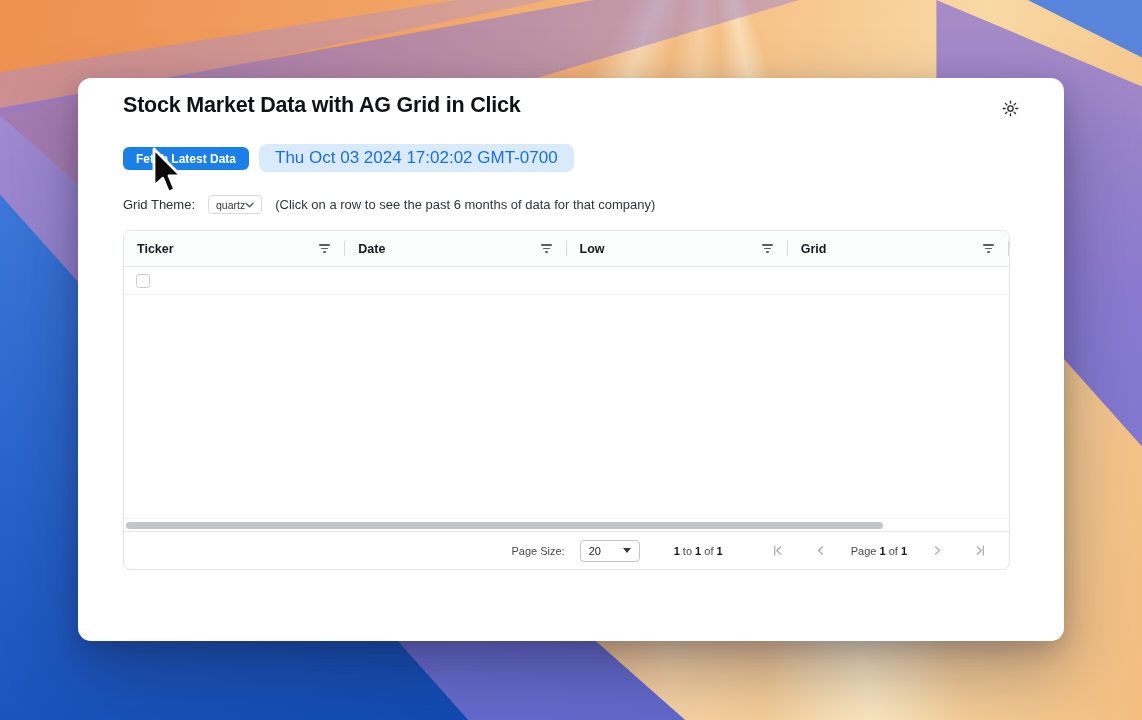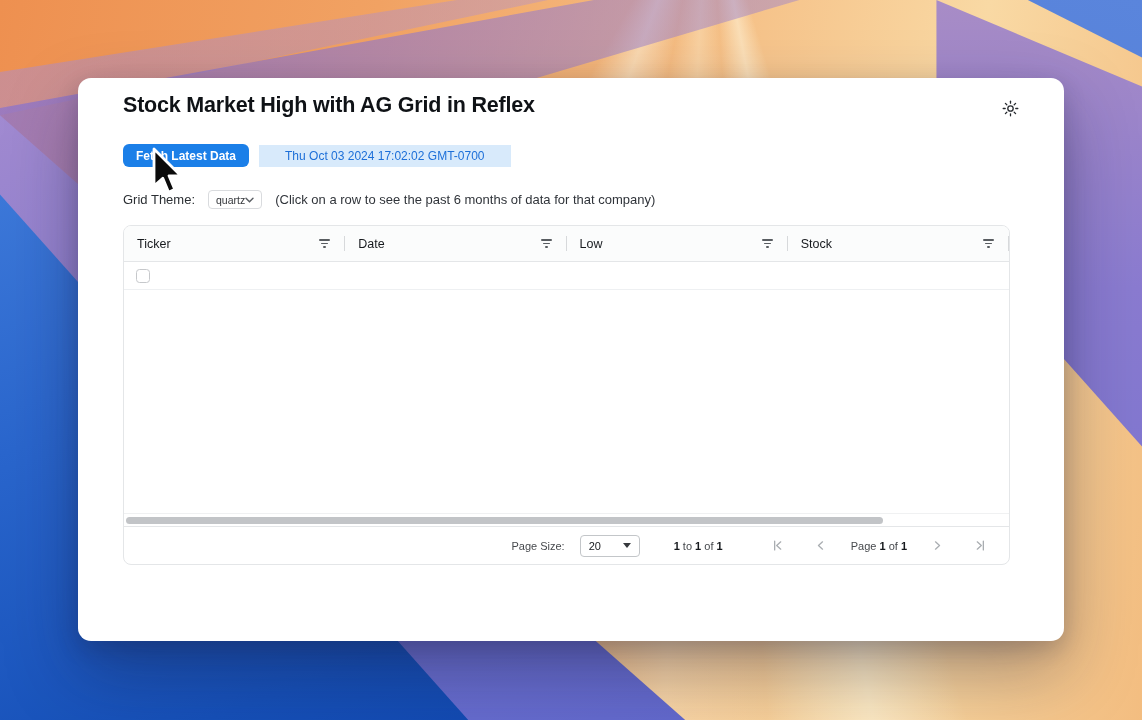--- a/index.html
+++ b/index.html
@@ -45,36 +45,36 @@
       box-shadow:0 30px 70px rgba(20,20,50,.35), 0 8px 22px rgba(20,20,50,.18);
       padding:0 54px 0 45px; }
 
   .card-header { display:flex; align-items:flex-start; justify-content:space-between; padding-top:15px; }
   .page-title { font-size:21.5px; font-weight:700; letter-spacing:-.2px; color:#0f1216; }
   .theme-toggle { background:none; border:none; cursor:pointer; padding:4px; margin:3px -13px 0 0; line-height:0; }
 
   .toolbar { display:flex; align-items:center; gap:10px; margin-top:23px; }
   .fetch-btn { background:var(--accent); color:#fff; border:none; border-radius:6px;
       font-family:inherit; font-size:12px; font-weight:600; padding:5px 13px; height:23px; cursor:pointer; }
-  .timestamp-badge { background:var(--badge-bg); color:var(--badge-text); font-size:12px;
-      padding:4px 26px; border-radius:0; white-space:nowrap; }
+  .timestamp-badge { background:var(--badge-bg); color:var(--badge-text); font-size:17px;
+      padding:4px 16px; border-radius:8px; white-space:nowrap; }
 
   .theme-row { display:flex; align-items:center; margin-top:23px; font-size:13px; color:#2b2f33; }
   .theme-select { display:inline-flex; align-items:center; margin-left:13px;
       border:1px solid #d9dbde; border-radius:4px; background:#fff; padding:2px 7px;
       font-size:10.5px; color:#33363a; height:19px; cursor:pointer; }
   .hint { margin-left:13px; color:#30343a; }
 
   
   .grid { margin-top:16px; height:340px; border:1px solid var(--grid-border); border-radius:8px;
       display:flex; flex-direction:column; overflow:hidden; background:#fff;
       font-size:12.5px; color:var(--text-primary); }
   .grid-header { display:flex; height:36px; background:#fbfcfc; border-bottom:1px solid var(--grid-border); flex:0 0 auto; }
   .hcell { flex:1 1 0; display:flex; align-items:center; padding:0 0 0 13px; position:relative; min-width:0; }
-  .hcell .label { font-weight:400; flex:1 1 auto; }
+  .hcell .label { font-weight:700; flex:1 1 auto; }
   .filter-icon { display:flex; flex-direction:column; align-items:center; gap:2px; margin-right:14px; cursor:pointer; }
   .filter-icon i { display:block; height:1.5px; background:var(--icon-gray); border-radius:1px; }
   .filter-icon i:nth-child(1){ width:11px; } .filter-icon i:nth-child(2){ width:7px; } .filter-icon i:nth-child(3){ width:3px; }
   .col-sep { width:1px; height:15px; background:#d7d9db; align-self:center; }
 
   .grid-row { height:28px; border-bottom:1px solid var(--row-border); display:flex; align-items:center; padding-left:12px; flex:0 0 auto; }
   .checkbox { width:14px; height:14px; border:1.5px solid #c6c8cb; border-radius:3.5px; background:#fff; cursor:pointer; }
 
   .grid-body { flex:1 1 auto; background:#fff; }
 
@@ -105,21 +105,21 @@
 <div class="wp wp-streak-a"></div>
 <div class="wp wp-streak-b"></div>
 <div class="wp wp-left-purple"></div>
 <div class="wp wp-left-blue"></div>
 <div class="wp wp-right-purple"></div>
 <div class="wp wp-tr-blue"></div>
 
 <div class="card">
 
   <div class="card-header">
-    <h1 class="page-title">Stock Market High with AG Grid in Reflex</h1>
+    <h1 class="page-title">Stock Market Data with AG Grid in Click</h1>
     <button class="theme-toggle">
       <svg width="17" height="17" viewBox="0 0 17 17" fill="none" stroke="#26292e" stroke-width="1.3" stroke-linecap="round">
         <circle cx="8.5" cy="8.5" r="2.7"></circle>
         <line x1="8.5" y1="1.2" x2="8.5" y2="3.2"></line>
           <line x1="8.5" y1="13.8" x2="8.5" y2="15.8"></line>
         <line x1="1.2" y1="8.5" x2="3.2" y2="8.5"></line>
           <line x1="13.8" y1="8.5" x2="15.8" y2="8.5"></line>
         <line x1="3.4" y1="3.4" x2="4.8" y2="4.8"></line>
           <line x1="12.2" y1="12.2" x2="13.6" y2="13.6"></line>
         <line x1="3.4" y1="13.6" x2="4.8" y2="12.2"></line>
@@ -168,21 +168,21 @@
       <div class="hcell">
         <span class="label">Low</span>
         <span class="filter-icon">
             <i></i>
             <i></i>
             <i></i>
           </span>
         <span class="col-sep"></span>
       </div>
       <div class="hcell">
-        <span class="label">Stock</span>
+        <span class="label">Grid</span>
         <span class="filter-icon">
             <i></i>
             <i></i>
             <i></i>
           </span>
         <span class="col-sep"></span>
       </div>
     </div>
 
     <div class="grid-row">

